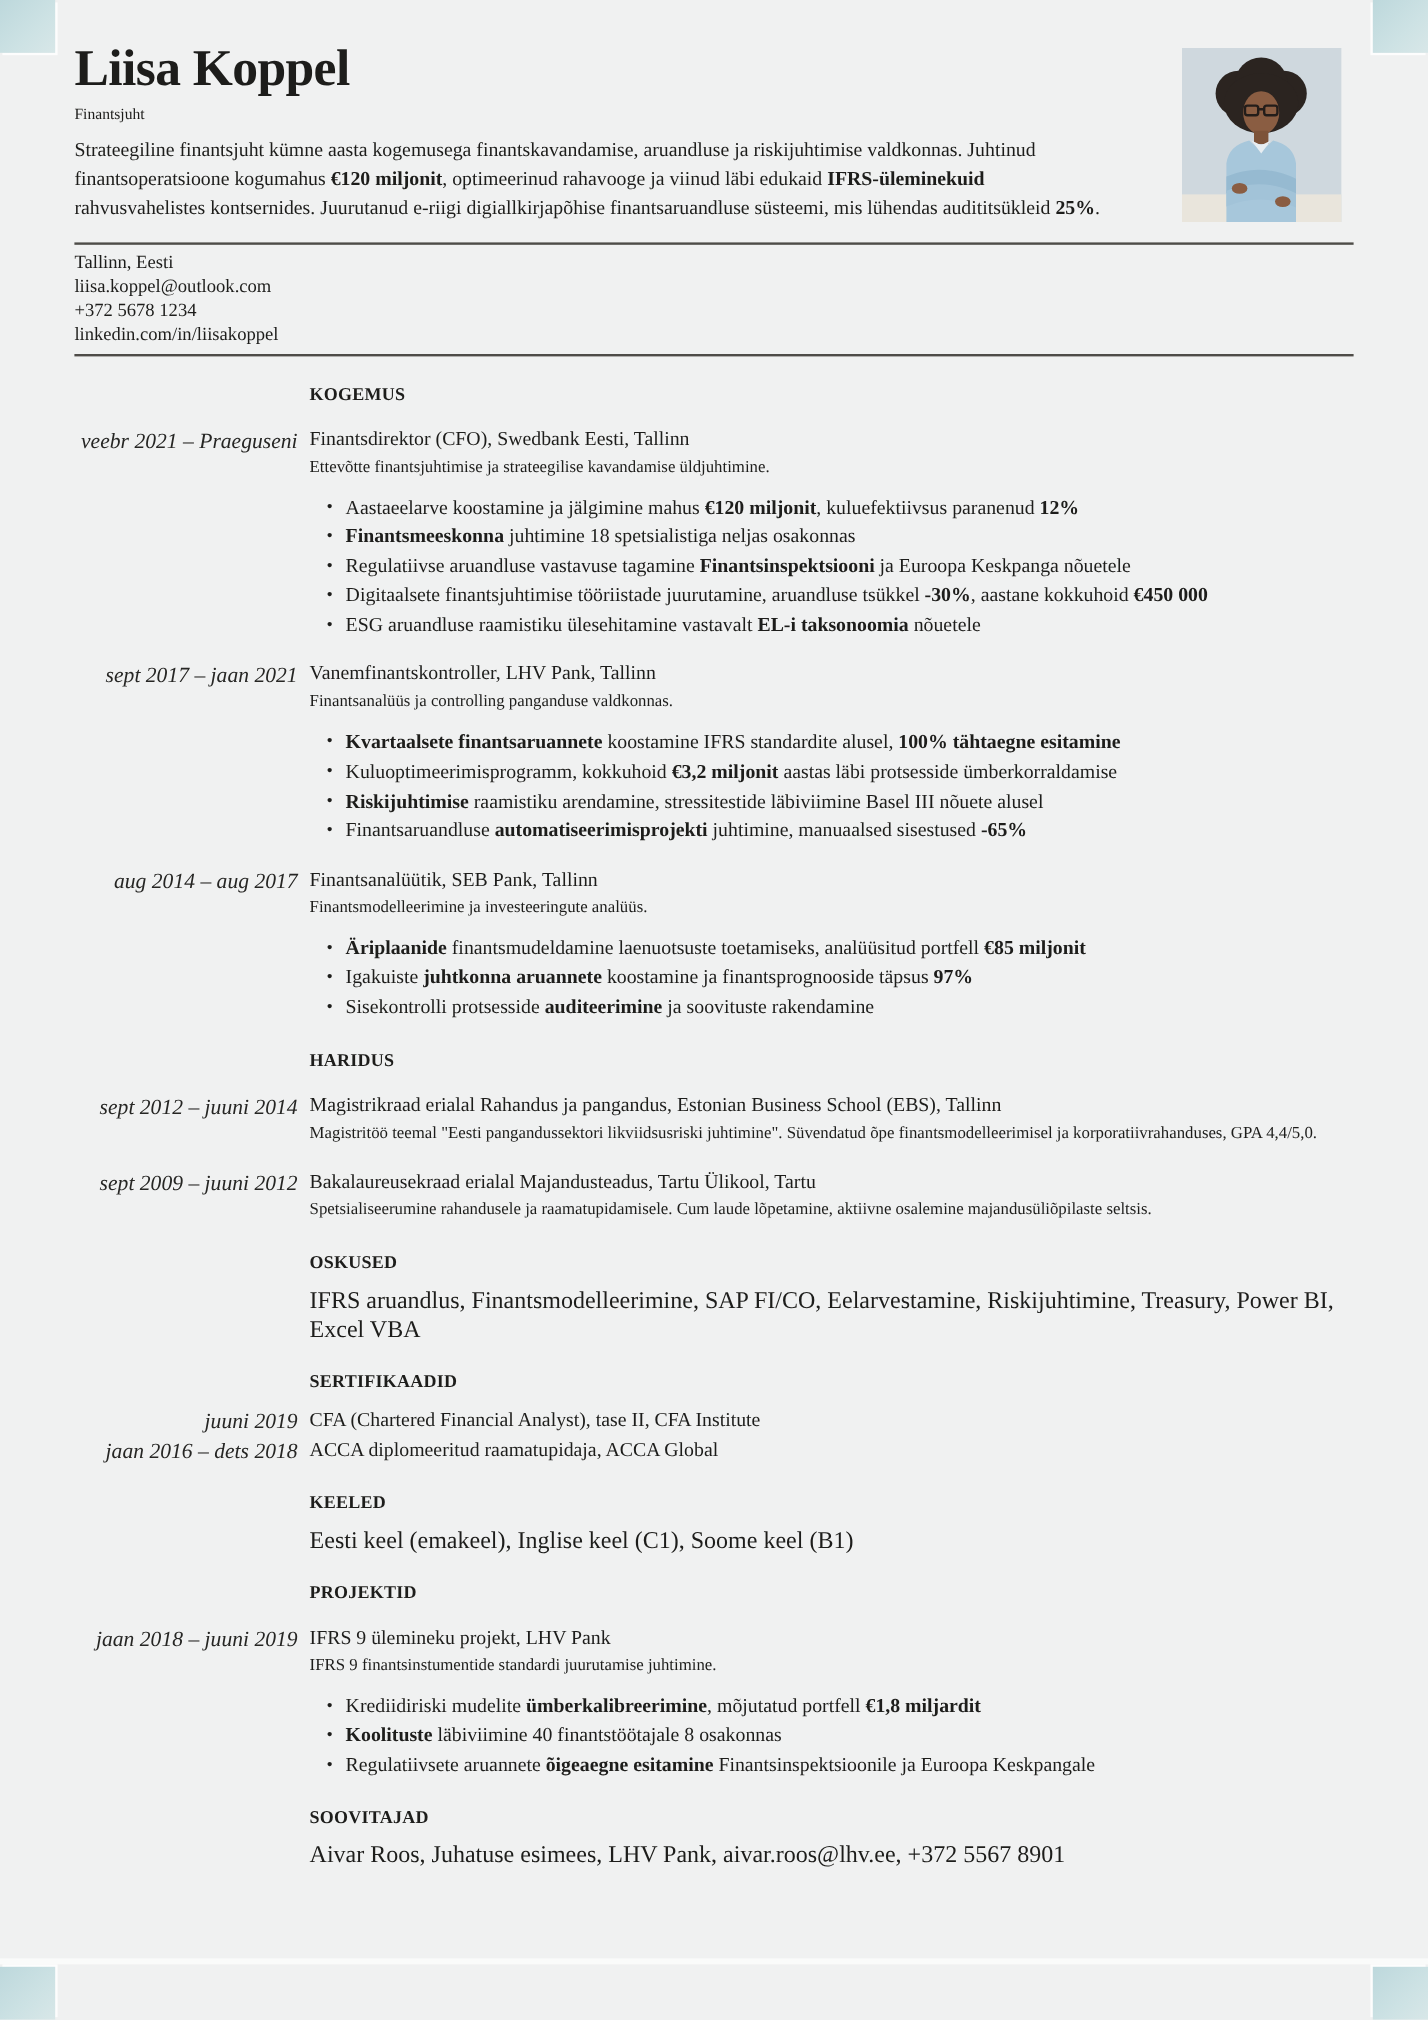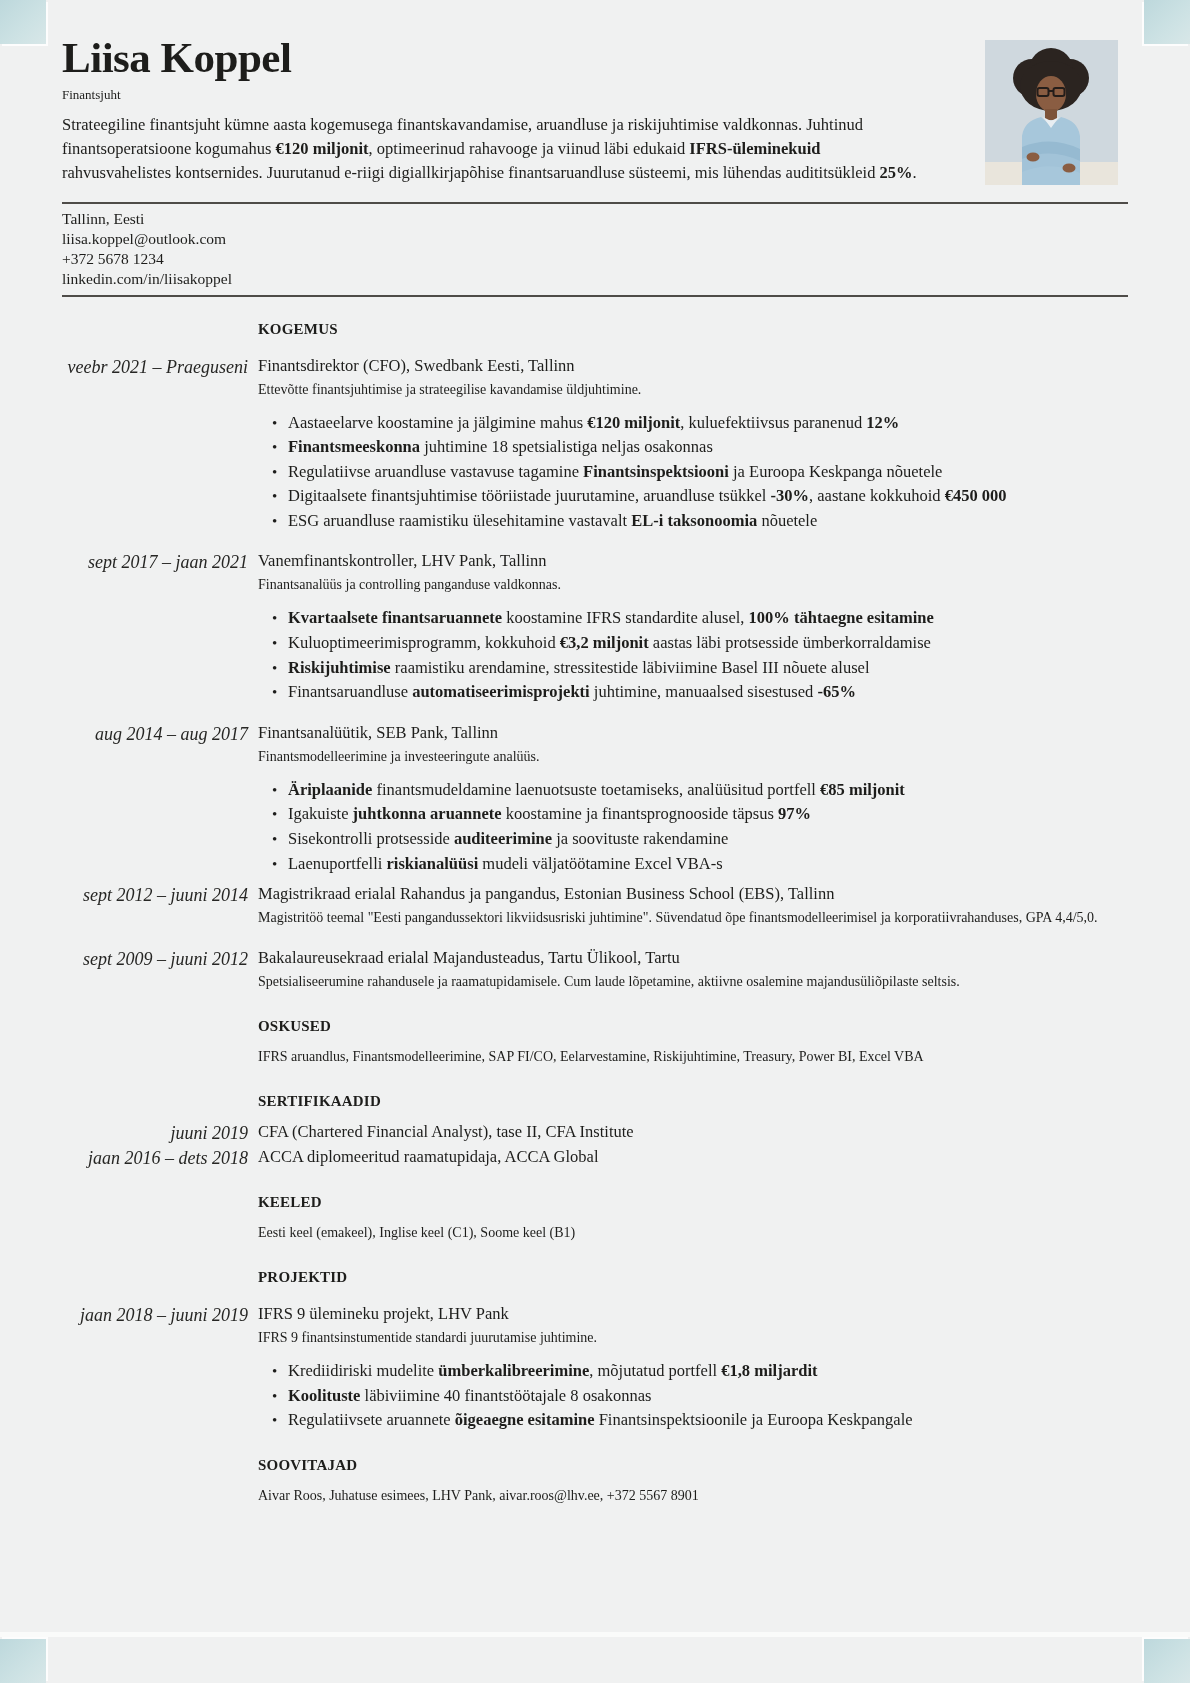--- a/index.html
+++ b/index.html
@@ -34,21 +34,21 @@
   .section-heading{grid-column:2;font-size:15px;font-weight:700;letter-spacing:.2px;
     margin:24px 0 10px;}
   .col-date{text-align:right;font-style:italic;font-size:18px;line-height:24px;padding-top:1px;color:#262624;}
   .entry{margin-top:6px;}
   .entry + .entry{margin-top:16px;}
   .entry-title{font-size:16.5px;line-height:24px;}
   .entry-sub{font-size:14px;line-height:24px;}
   .bullets{list-style:none;margin:9px 0 0;padding:0;}
   .bullets li{position:relative;padding-left:30px;font-size:16.5px;line-height:24.6px;}
   .bullets li::before{content:"•";position:absolute;left:14px;top:0;font-size:15px;}
-  .plain-text{grid-column:2;font-size:14px;line-height:24px;margin:0;}
+  .plain-text{grid-column:2;font-size:20px;line-height:24px;margin:0;}
   strong{font-weight:700;}
 </style>
 </head>
 <body>
 
 <div>
 
   <div class="corner tl"></div>
   <div class="corner tr"></div>
   <div class="bottom-edge"></div>
@@ -128,27 +128,29 @@
 
       <div class="row entry">
         <div class="col-date">aug 2014 – aug 2017</div>
         <div class="col-main">
           <div class="entry-title">Finantsanalüütik, SEB Pank, Tallinn</div>
           <div class="entry-sub">Finantsmodelleerimine ja investeeringute analüüs.</div>
           <ul class="bullets">
             <li><strong>Äriplaanide</strong> finantsmudeldamine laenuotsuste toetamiseks, analüüsitud portfell <strong>€85 miljonit</strong></li>
             <li>Igakuiste <strong>juhtkonna aruannete</strong> koostamine ja finantsprognooside täpsus <strong>97%</strong></li>
             <li>Sisekontrolli protsesside <strong>auditeerimine</strong> ja soovituste rakendamine</li>
-            <li>Laenuportfelli <strong>riskianalüüsi</strong> mudeli väljatöötamine Excel VBA-s</li>
-          </ul>
-        </div>
-      </div>
-    </section>
-
-    <section class="section">
+          </ul>
+        </div>
+      </div>
+    </section>
+
+    <section class="section">
+      <div class="row">
+          <h2 class="section-heading">HARIDUS</h2>
+        </div>
 
       <div class="row entry">
         <div class="col-date">sept 2012 – juuni 2014</div>
         <div class="col-main">
           <div class="entry-title">Magistrikraad erialal Rahandus ja pangandus, Estonian Business School (EBS), Tallinn</div>
           <div class="entry-sub">Magistritöö teemal "Eesti pangandussektori likviidsusriski juhtimine". Süvendatud õpe finantsmodelleerimisel ja korporatiivrahanduses, GPA 4,4/5,0.</div>
         </div>
       </div>
 
       <div class="row entry">

